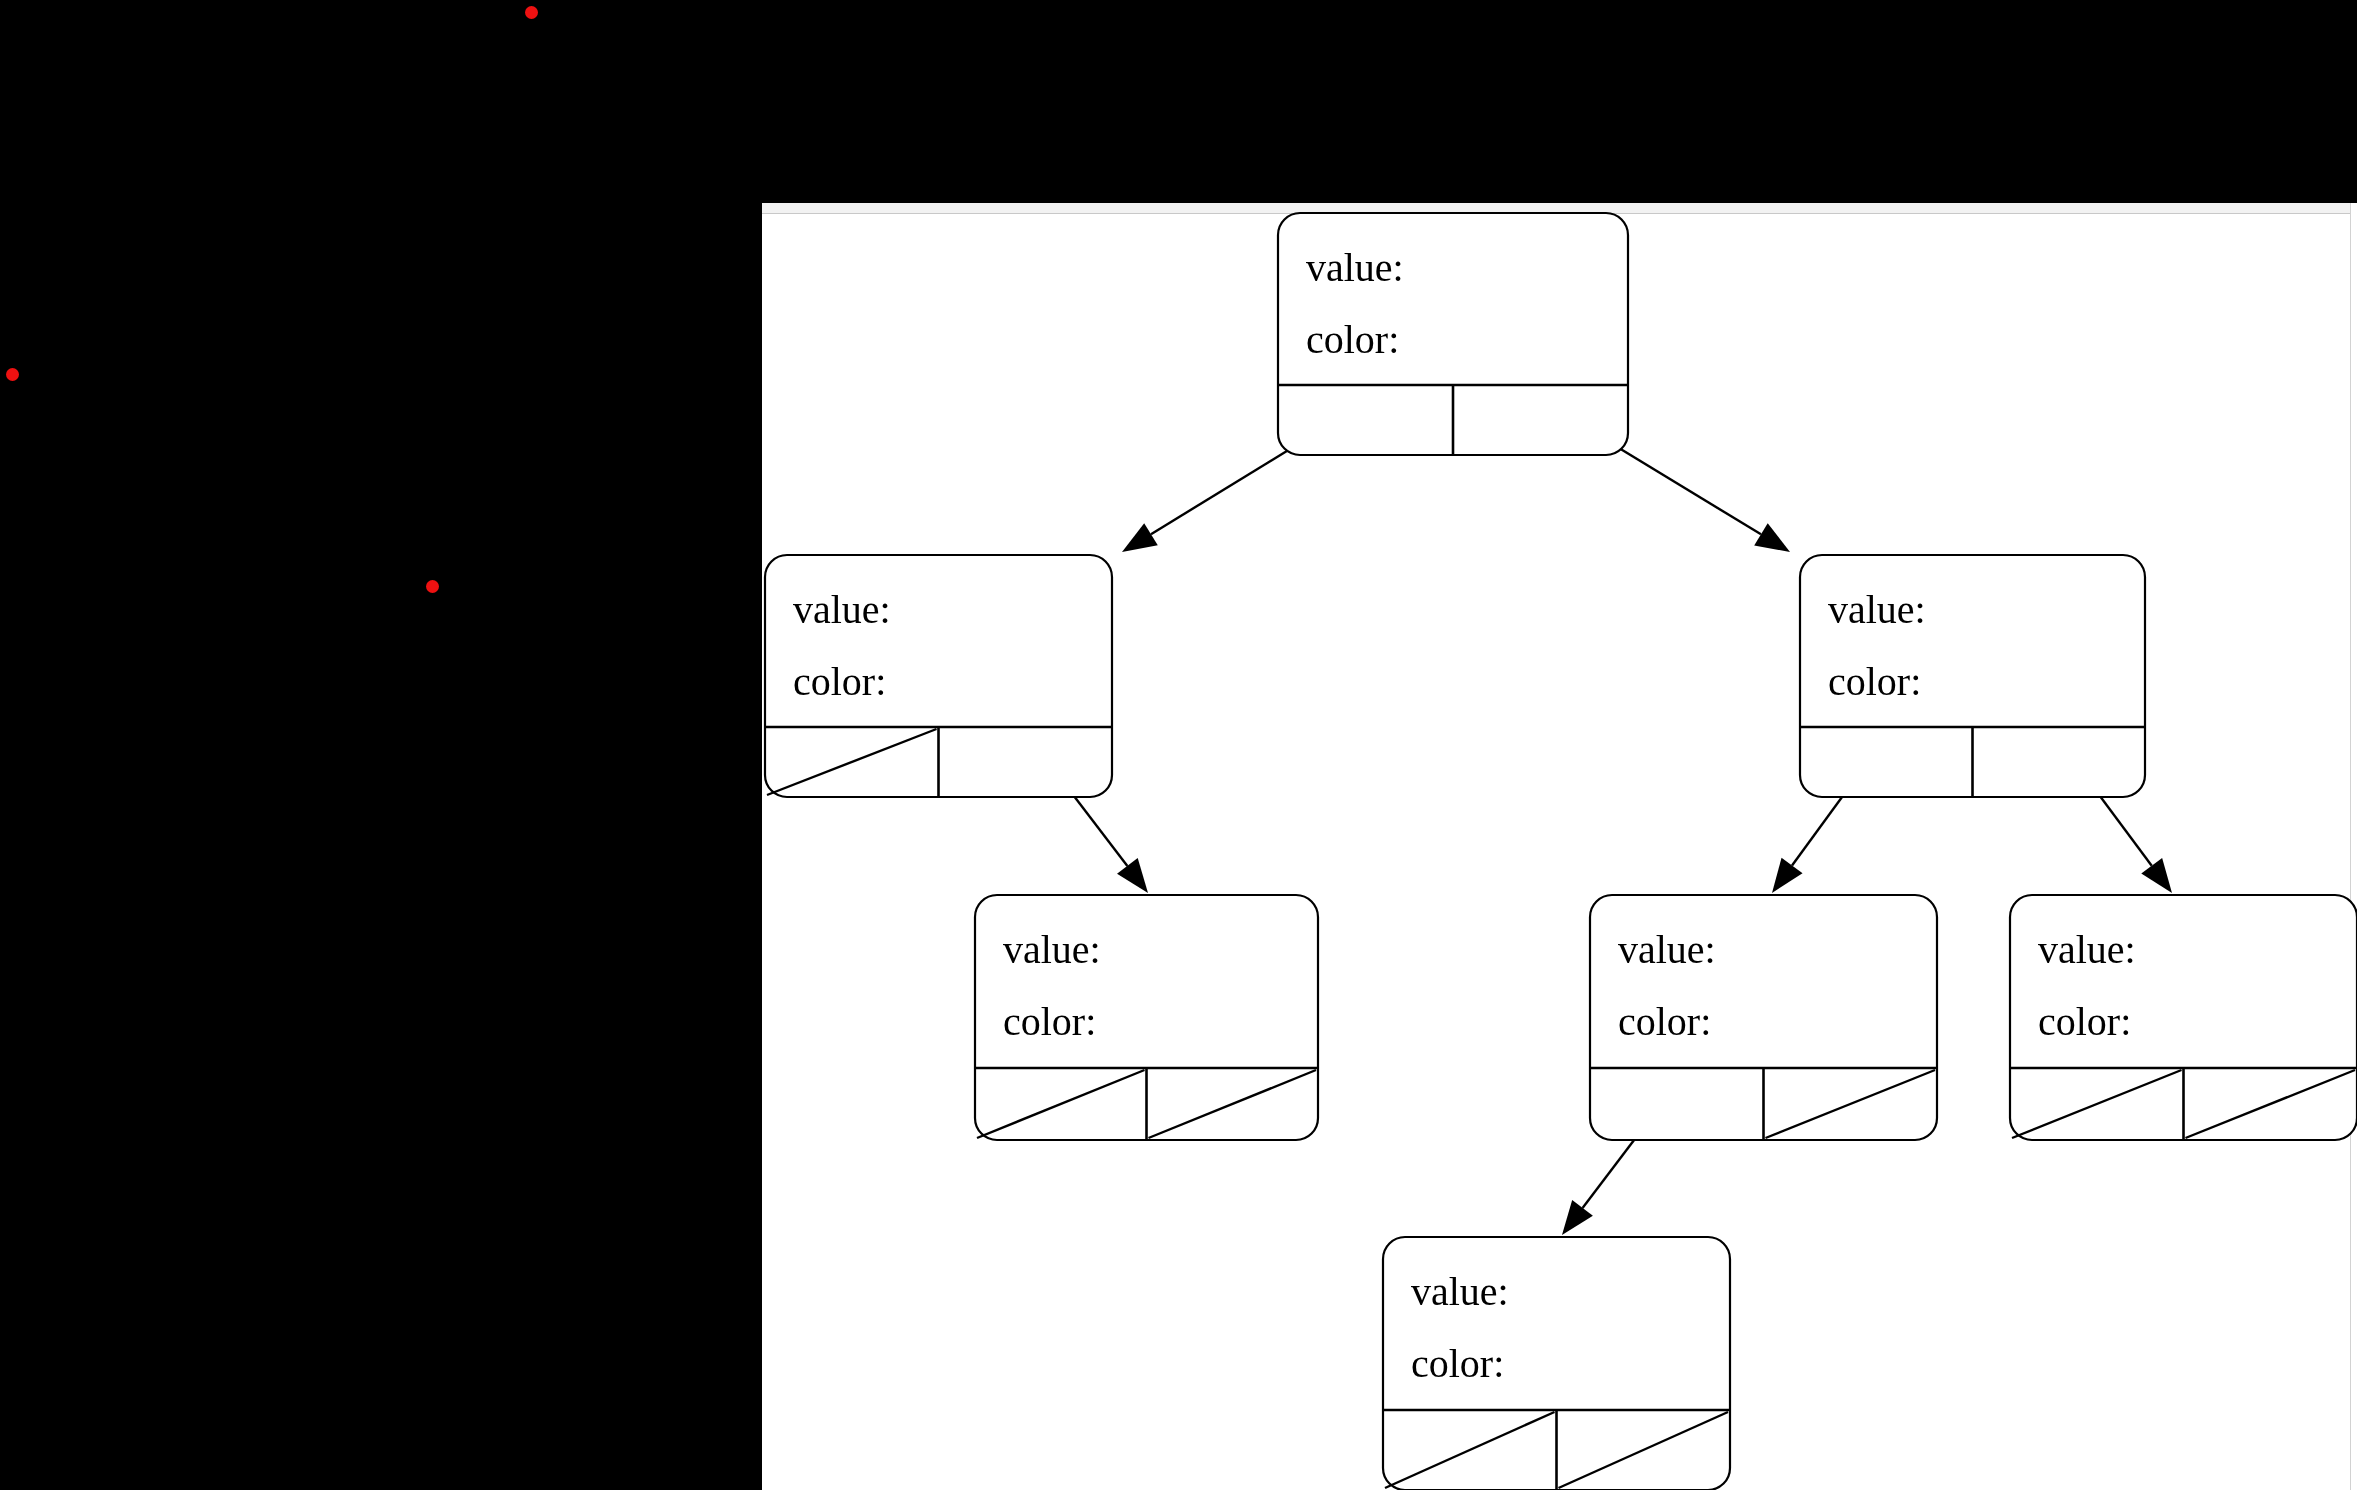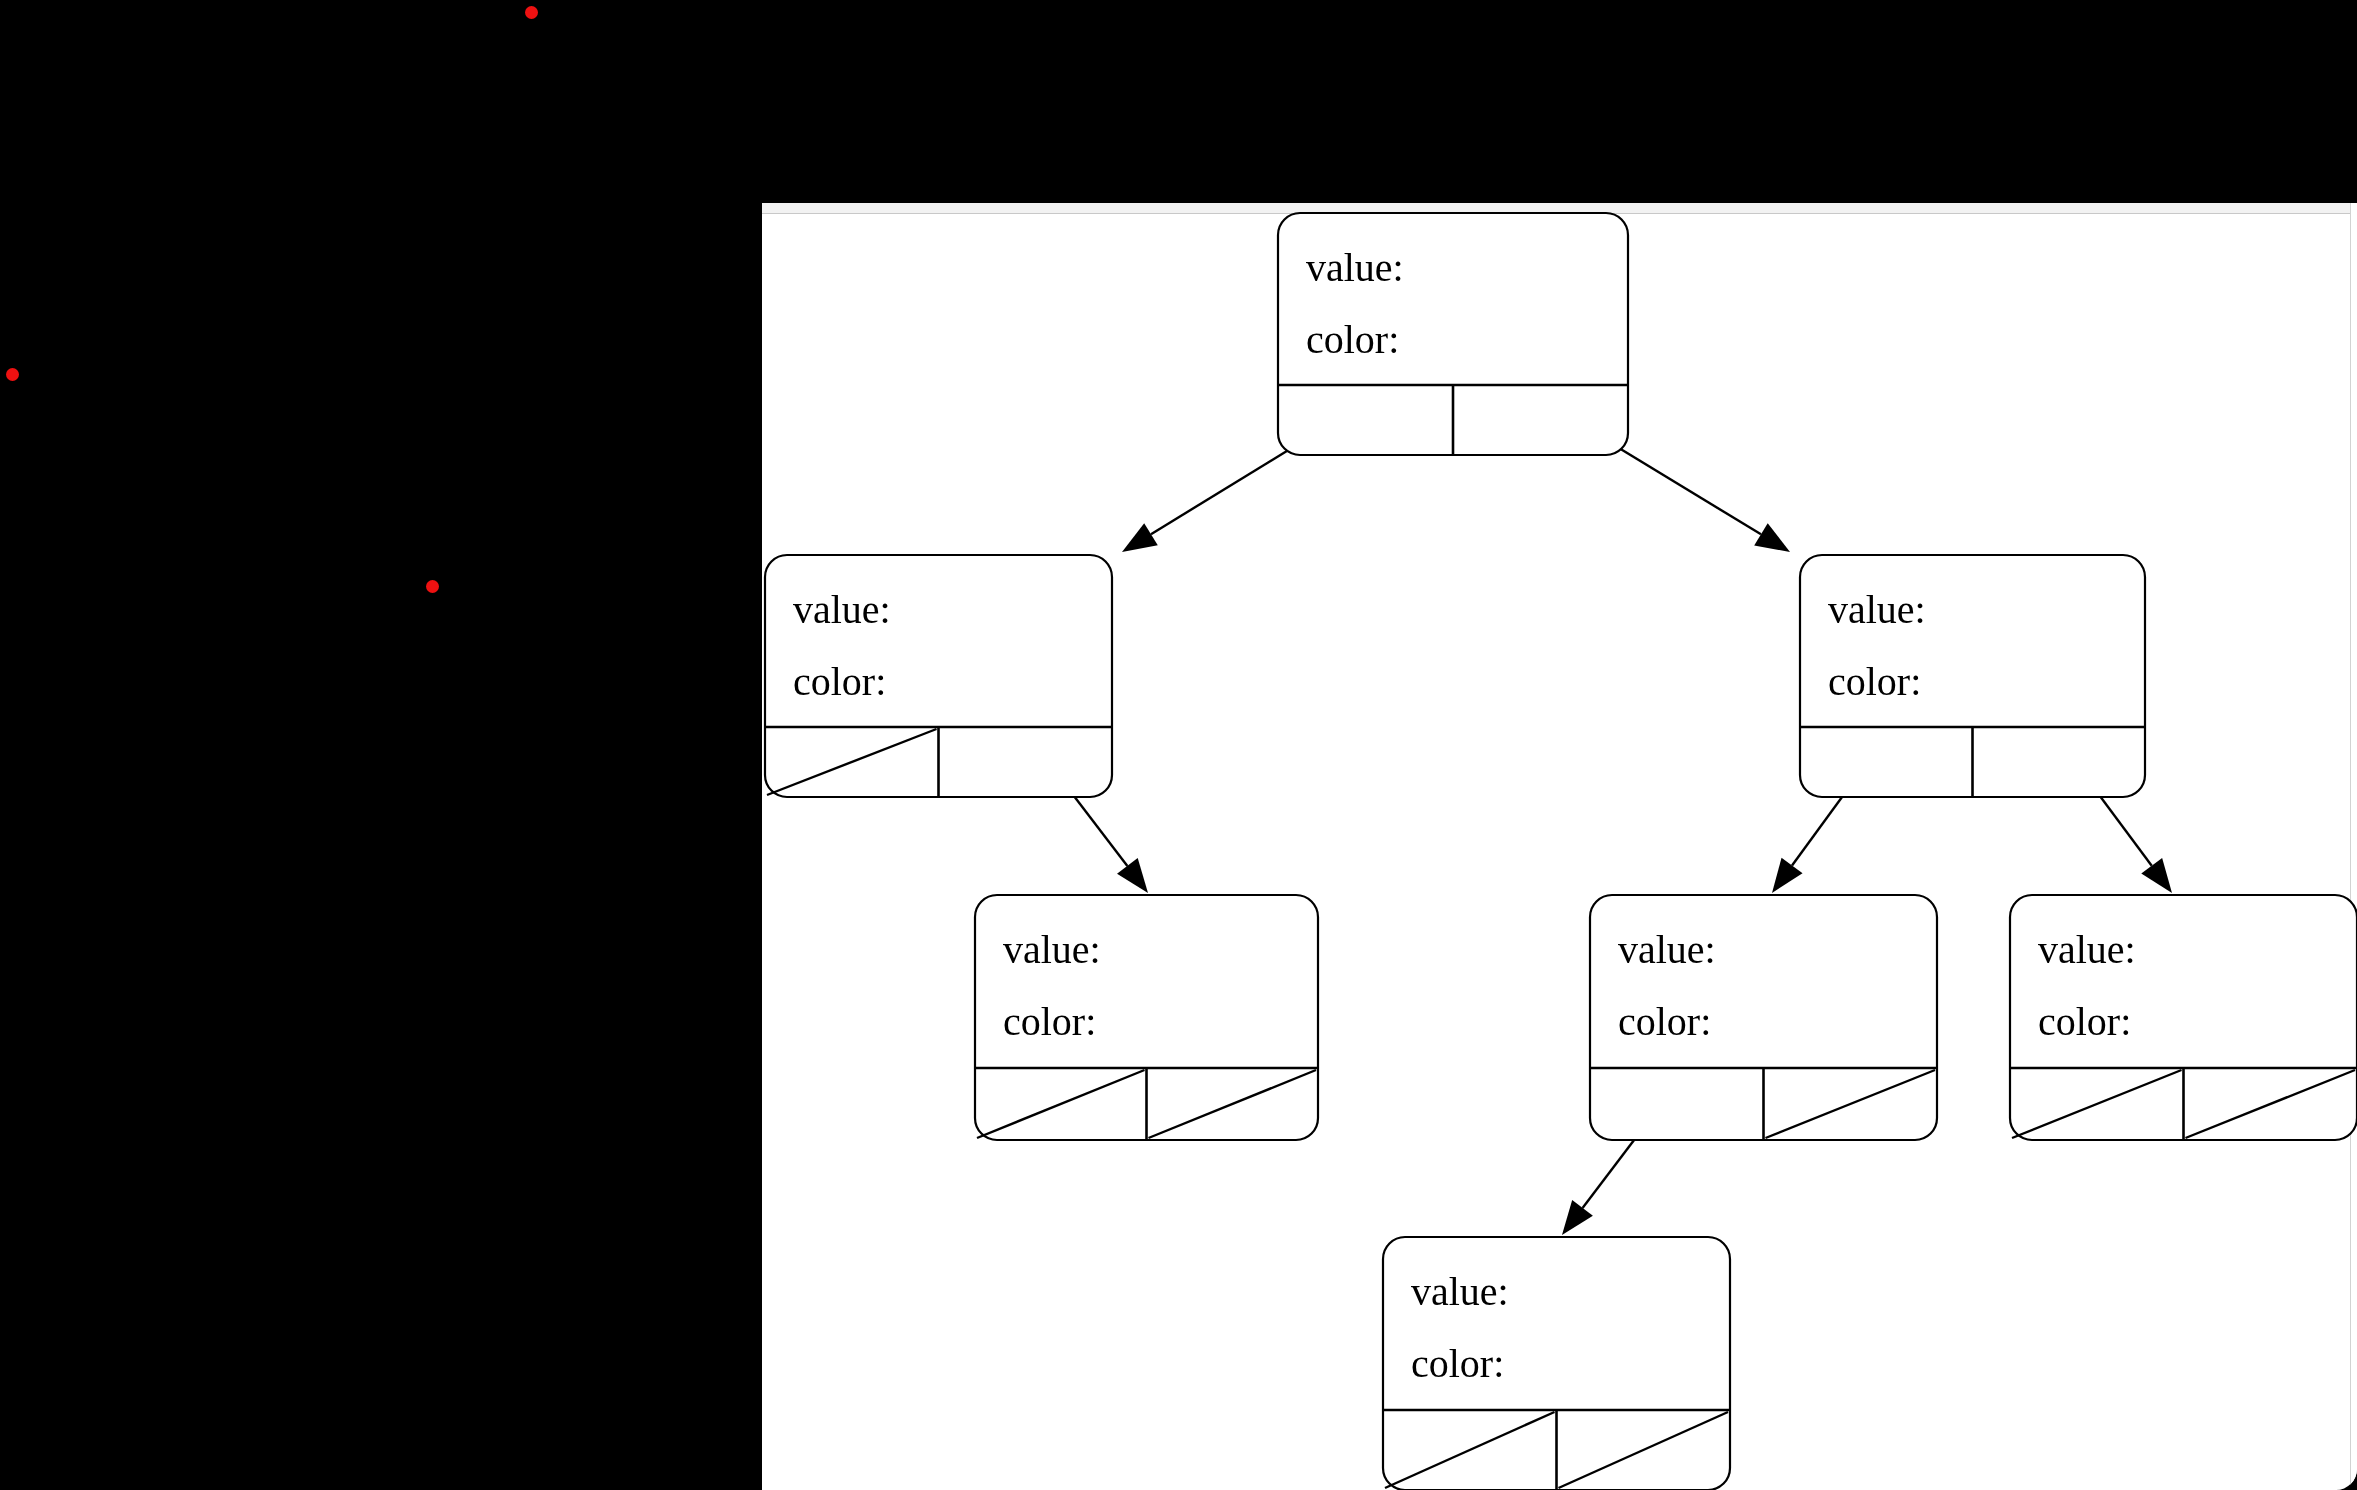--- a/index.html
+++ b/index.html
@@ -87,21 +87,21 @@
   }
   .node-label {
     font-family: "Liberation Serif", "DejaVu Serif", serif;
     font-size: 40px;
     fill: #000000;
   }
 </style>
 </head>
 <body>
 
-<div id="screen" style="width: 2357px; height: 1490px; background: rgb(0, 0, 0); border-radius: 21px;">
+<div id="screen" style="width: 2357px; height: 1490px; background: rgb(0, 0, 0);">
 
   <div class="backdrop"></div>
 
   <div id="markers-layer">
       <div class="red-dot" style="left: 525px; top: 6px; background: rgb(238, 17, 17);"></div>
       <div class="red-dot" style="left: 6px; top: 368px; background: rgb(238, 17, 17);"></div>
       <div class="red-dot" style="left: 426px; top: 580px; background: rgb(238, 17, 17);"></div>
     </div>
 
   <div class="panel" id="viewport-panel" style="left: 762px; top: 203px; width: 1595px; height: 1287px; background: rgb(255, 255, 255);">

